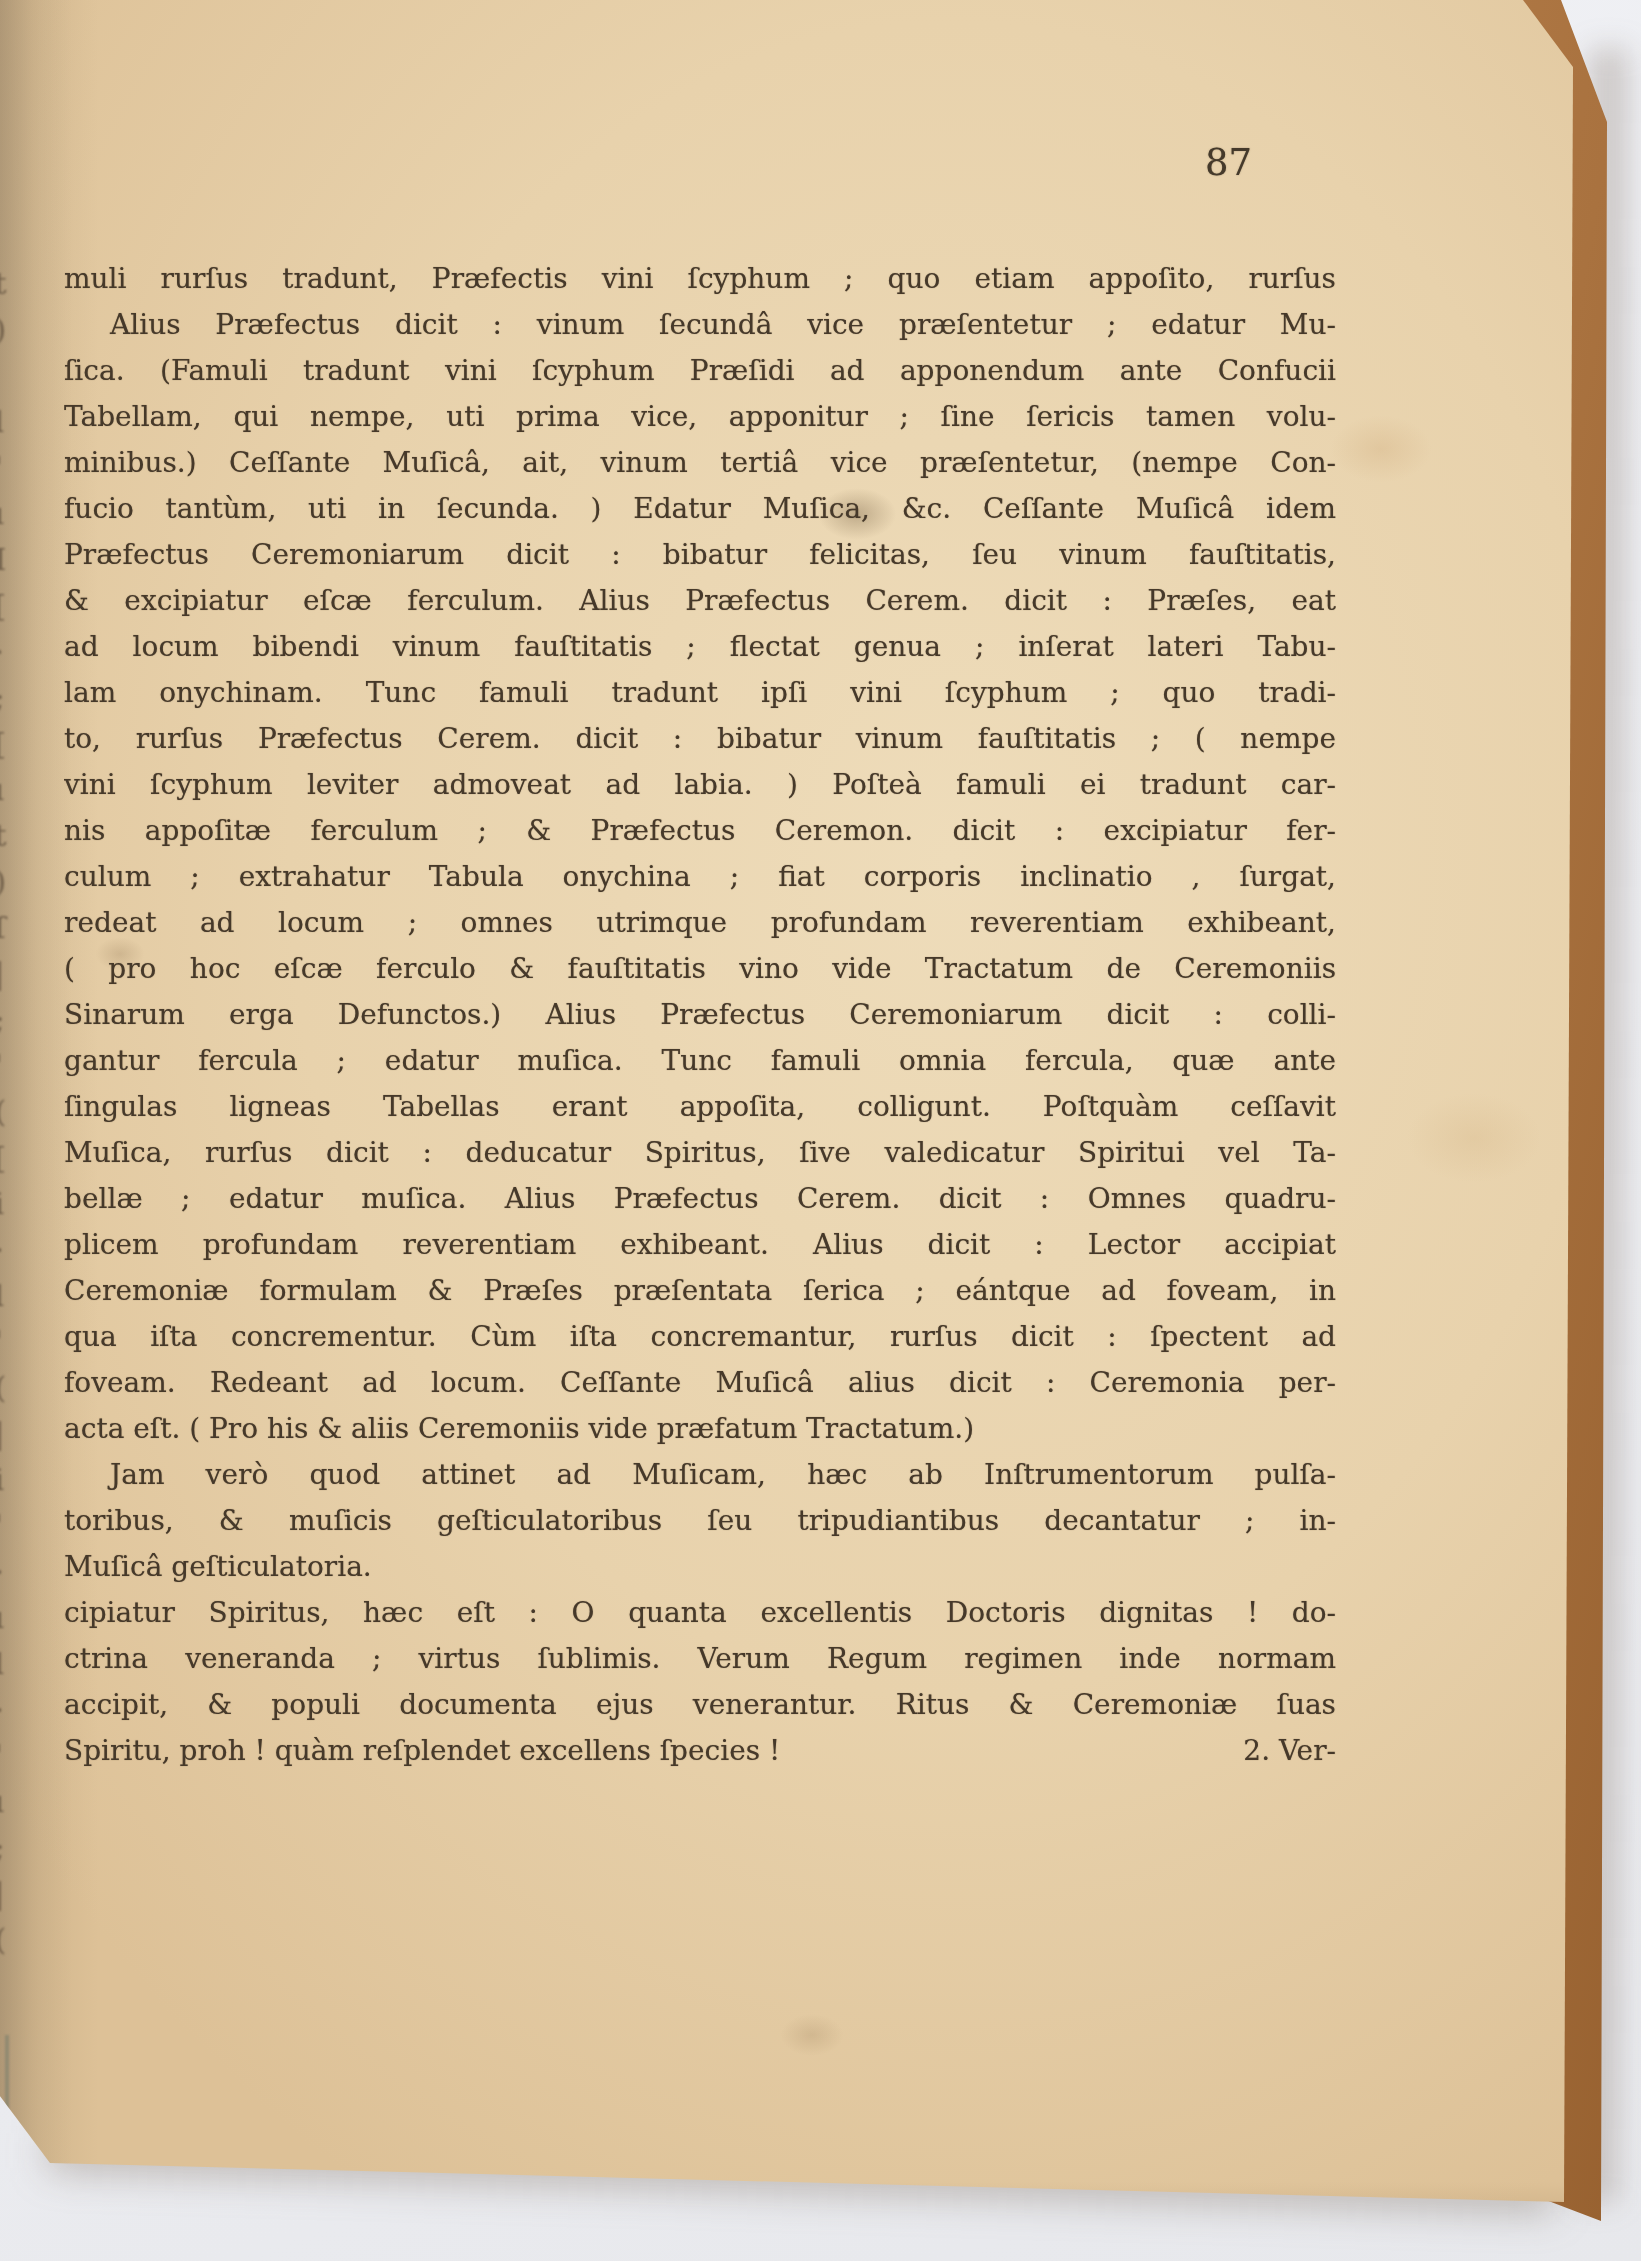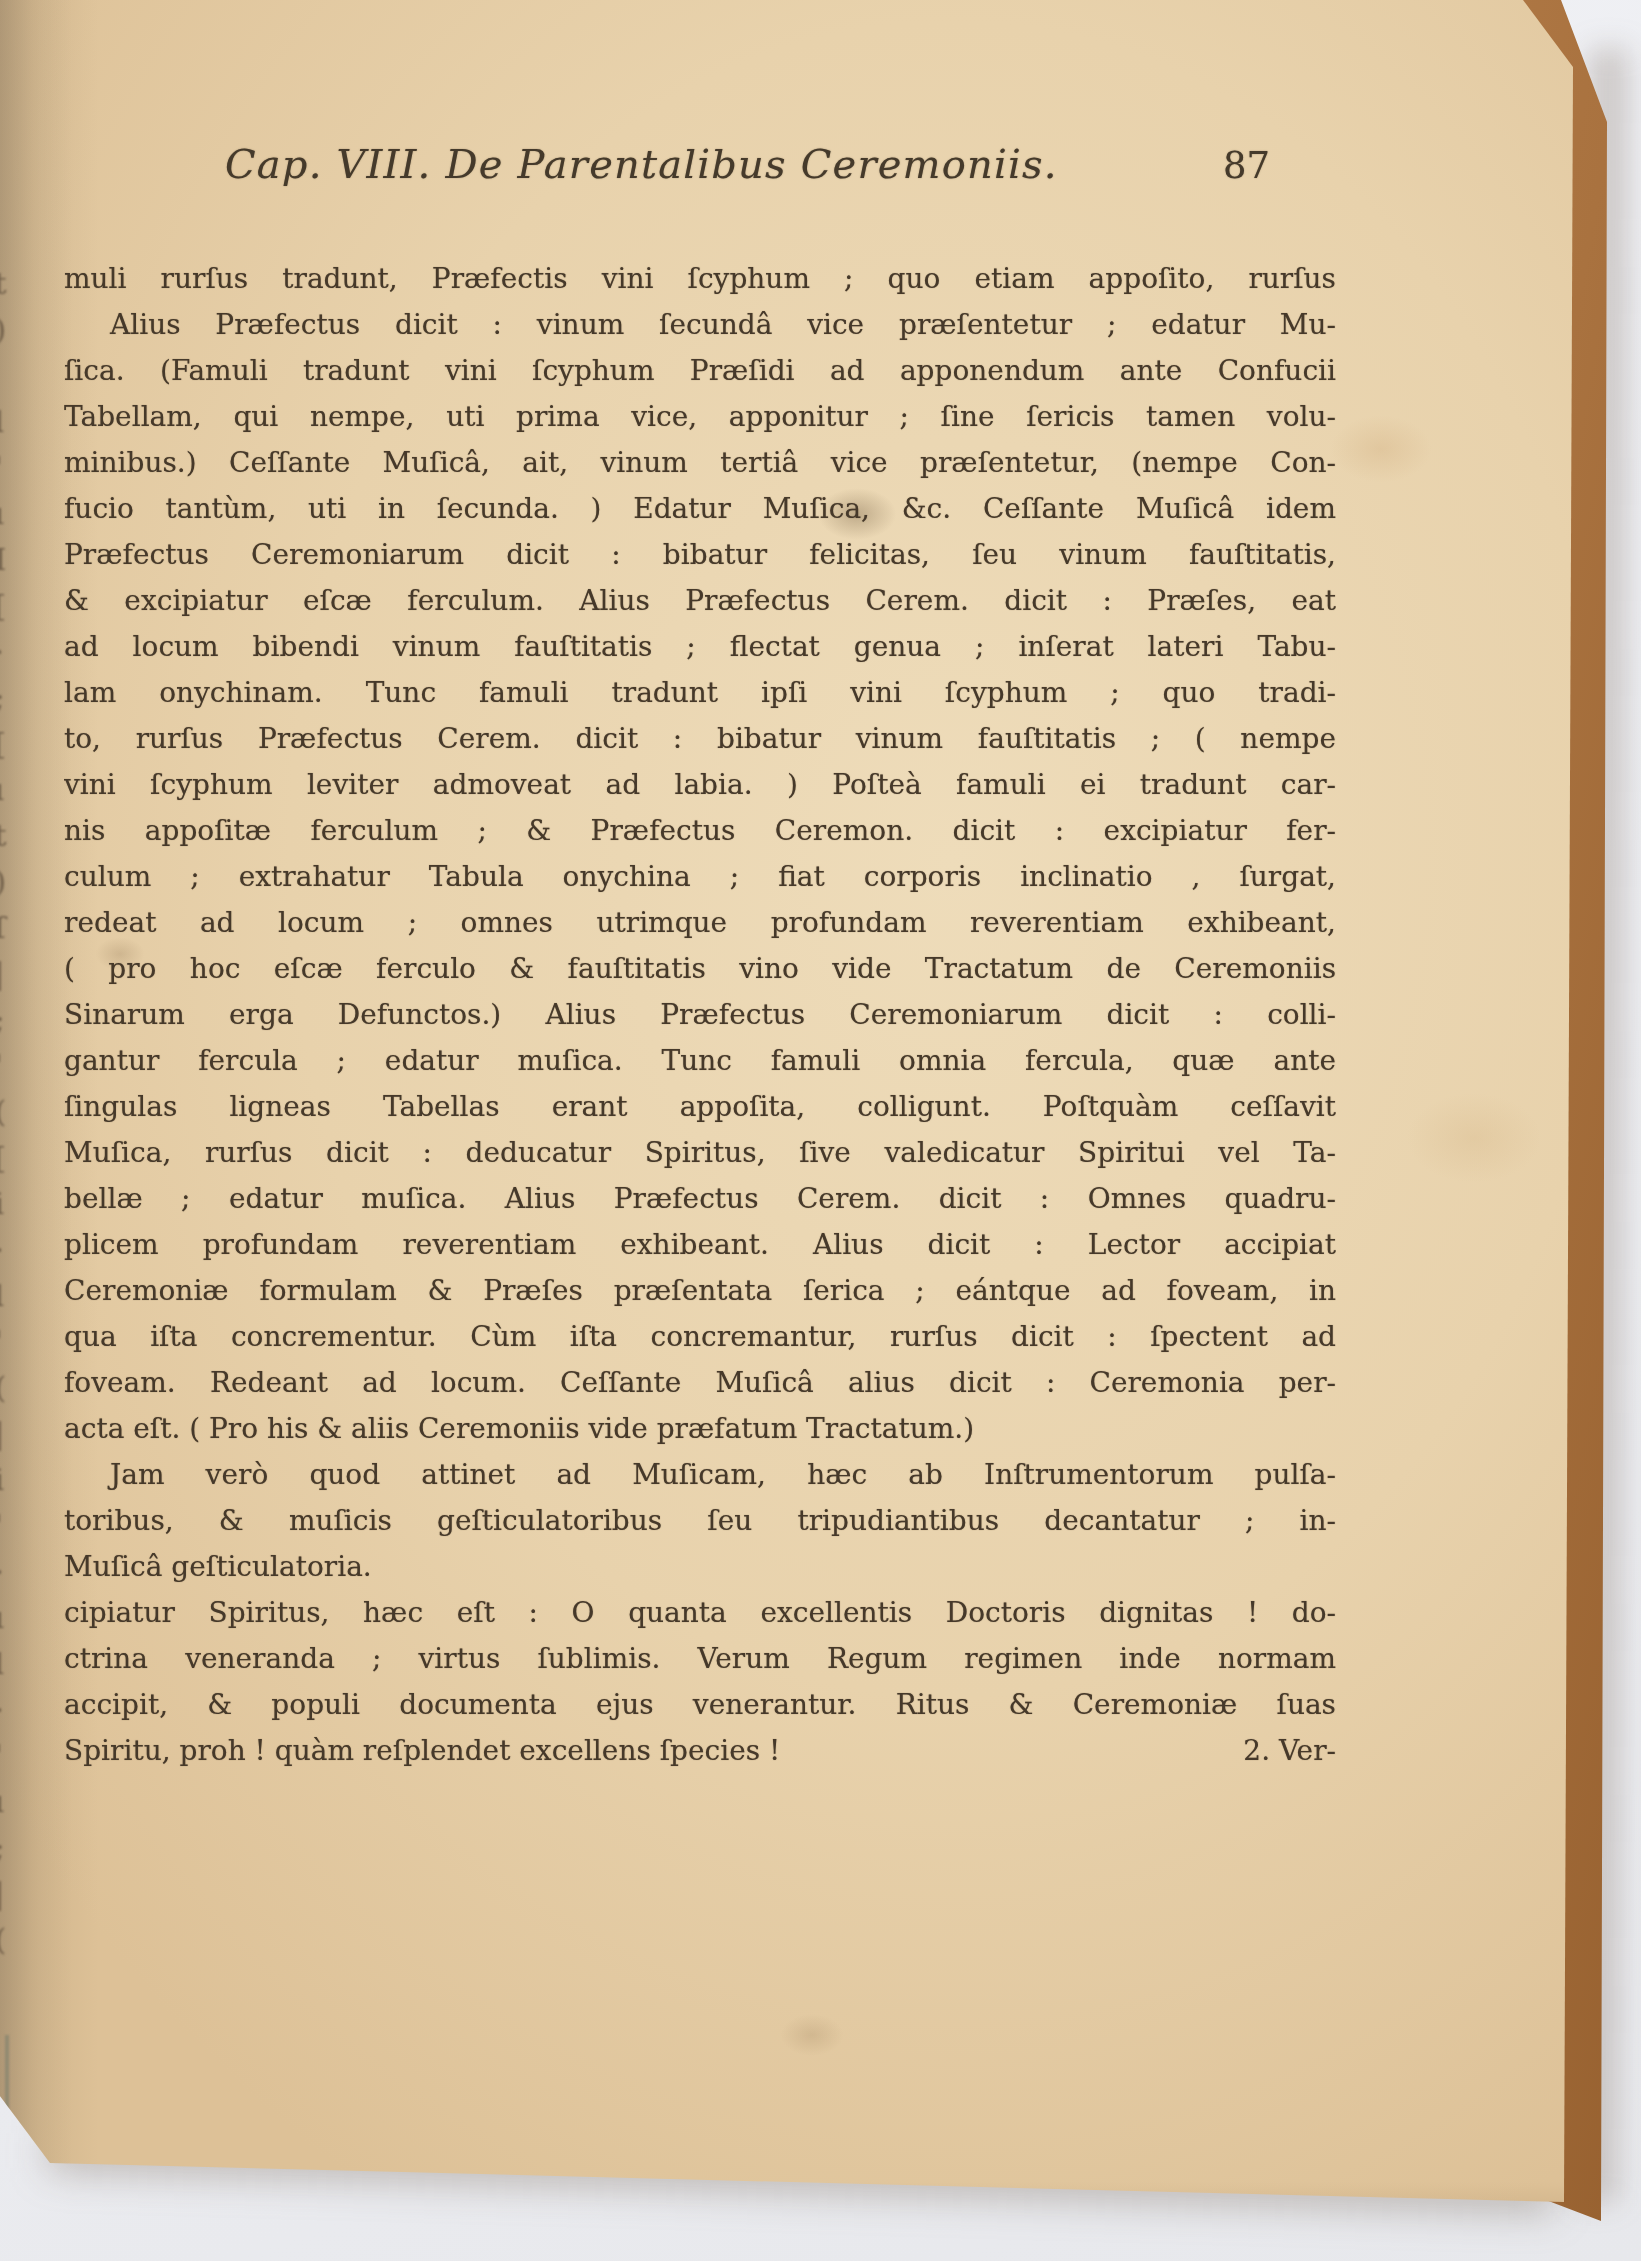--- a/index.html
+++ b/index.html
@@ -55,21 +55,21 @@
   .header-row {
     position:absolute; left:66px; top:141px; width:1207px;
     display:flex; align-items:baseline;
   }
   .chapter {
     margin-left:159px;
     font-style:italic; font-size:40px; letter-spacing:1.2px;
     color:#453a2b; text-shadow:0 0 1.3px rgba(70,54,34,.55);
   }
   .pagenum {
-    margin-left:auto; margin-right:3px;
+    margin-left:auto; margin-right:21px;
     font-size:37px; color:#453a2b; text-shadow:0 0 1.3px rgba(70,54,34,.55);
   }
 
   .body-block {
     position:absolute; left:64px; top:256px; width:1272px;
     font-size:28px; line-height:46px; color:#46392a;
     text-shadow:0 0 1.1px rgba(70,54,34,.5);
   }
   .line { height:46px; overflow:hidden; }
   .just { text-align:justify; text-align-last:justify; }
@@ -128,21 +128,20 @@
         <div>l</div>
         <div>·</div>
         <div>'</div>
         <div>ı</div>
         <div>;</div>
         <div>|</div>
         <div>(</div>
       </div>
 
     <div class="header-row">
-      <span class="chapter">Cap. VIII. De Parentalibus Ceremoniis.</span>
       <span class="pagenum">87</span>
     </div>
 
     <div class="body-block">
         <div class="line just">muli rurſus tradunt, Præfectis vini ſcyphum ; quo etiam appoſito, rurſus</div>
         <div class="line just indent">Alius Præfectus dicit : vinum ſecundâ vice præſentetur ; edatur Mu-</div>
         <div class="line just">ſica. (Famuli tradunt vini ſcyphum Præſidi ad apponendum ante Confucii</div>
         <div class="line just">Tabellam, qui nempe, uti prima vice, apponitur ; ſine ſericis tamen volu-</div>
         <div class="line just">minibus.) Ceſſante Muſicâ, ait, vinum tertiâ vice præſentetur, (nempe Con-</div>
         <div class="line just">fucio tantùm, uti in ſecunda. ) Edatur Muſica, &amp;c. Ceſſante Muſicâ idem</div>

